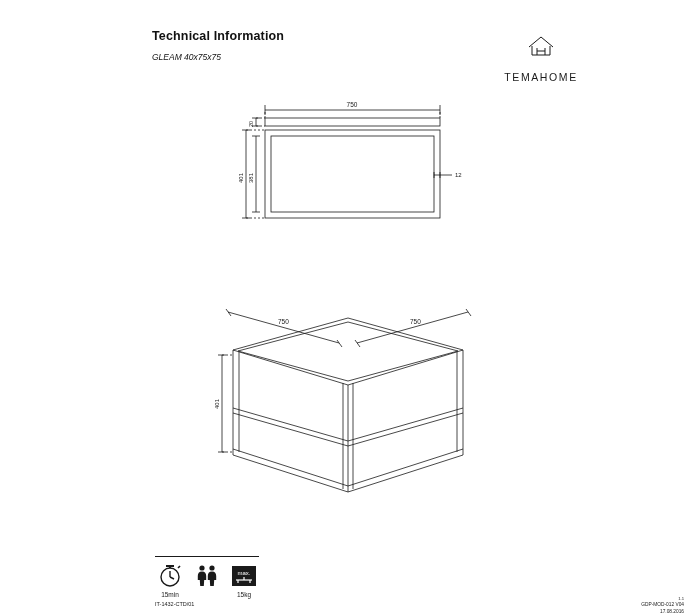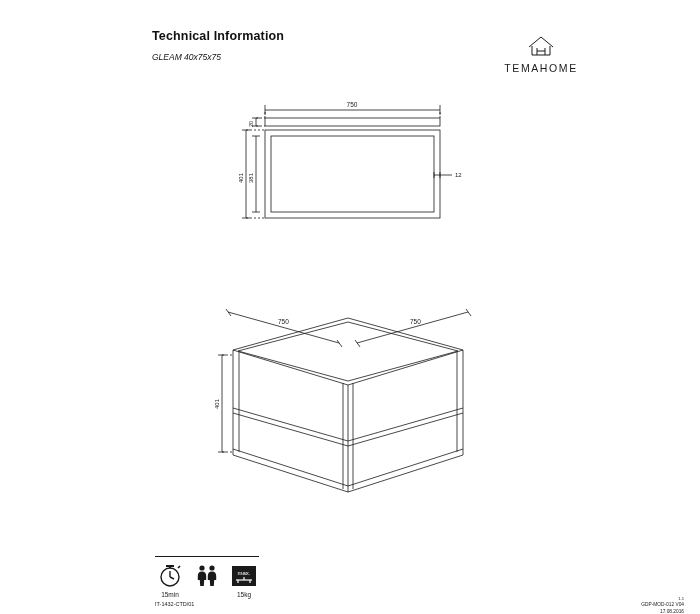--- a/index.html
+++ b/index.html
@@ -49,21 +49,21 @@
   }
   .brand-mark {
     width: 110px;
     height: 26px;
     display: block;
   }
   .brand-name {
     font-size: 10.5px;
     letter-spacing: 1.6px;
     color: #1a1a1a;
-    margin-top: 3px;
+    margin-top: 12px;
     font-family: "Liberation Sans", sans-serif;
   }
   
   .drawing {
     position: absolute;
     left: 0;
     top: 0;
   }
   
   .footer-icons {

